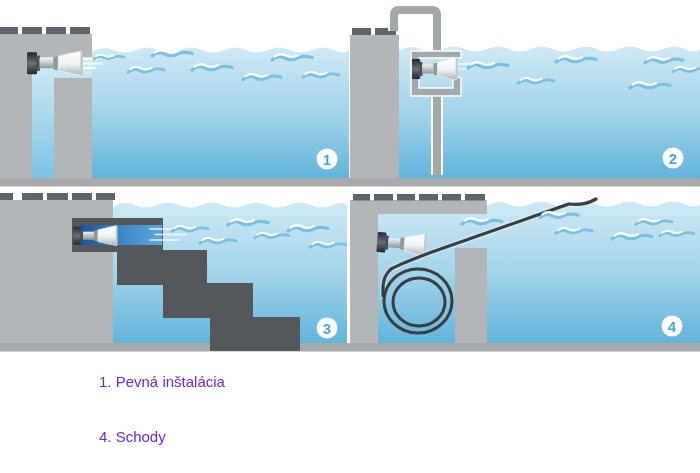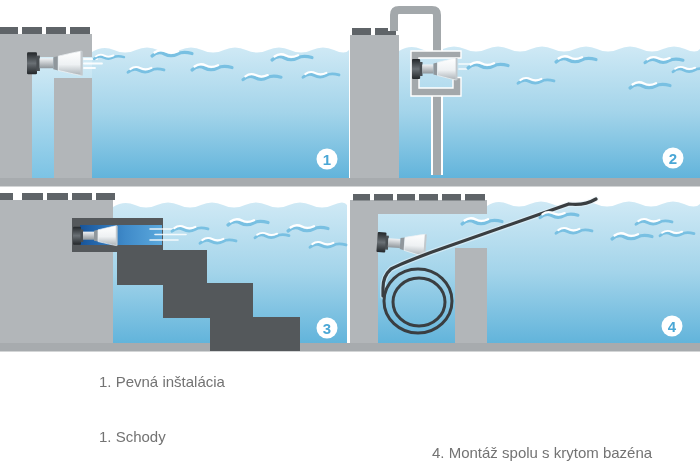--- a/index.html
+++ b/index.html
@@ -1,19 +1,19 @@
 <!DOCTYPE html>
 <html><head>
 <meta charset="utf-8">
 <style>
   html,body{margin:0;padding:0;background:#ffffff;}
   .stage{position:relative;width:700px;height:473px;background:#ffffff;overflow:hidden;
          font-family:"Liberation Sans","DejaVu Sans",sans-serif;}
   .stage svg{position:absolute;left:0;top:0;}
-  .caption{position:absolute;font-size:15px;line-height:18px;color:#737373;white-space:nowrap;}
+  .caption{position:absolute;font-size:15px;line-height:18px;color:#6d28d9;white-space:nowrap;}
   .badge-num{font-family:"Liberation Sans","DejaVu Sans",sans-serif;font-weight:bold;font-size:15px;}
 </style>
 </head>
 <body>
 
 <div class="stage">
 
 <svg width="700" height="473" viewBox="0 0 700 473" xmlns="http://www.w3.org/2000/svg" xmlns:xlink="http://www.w3.org/1999/xlink">
   <defs>
     <linearGradient id="waterG" x1="0" y1="0" x2="0" y2="1">
@@ -202,15 +202,14 @@
       <use href="#wave" xlink:href="#wave" transform="translate(660,229) scale(0.85)"></use>
     </g>
     <g>
       <circle cx="672" cy="326" r="10.5" fill="#ffffff"></circle>
       <text class="badge-num" x="672" y="331.5" text-anchor="middle" fill="#4aa7d6">4</text>
     </g>
   </g>
 </svg>
 
   <div class="caption" style="left:99px;top:373px">1. Pevná inštalácia</div>
-  <div class="caption" style="left:99px;top:428px">1. Schody</div>
-  <div class="caption" style="left:432px;top:444px">4. Montáž spolu s krytom bazéna</div>
+  <div class="caption" style="left:99px;top:428px">4. Schody</div>
 </div>
 
 </body></html>

